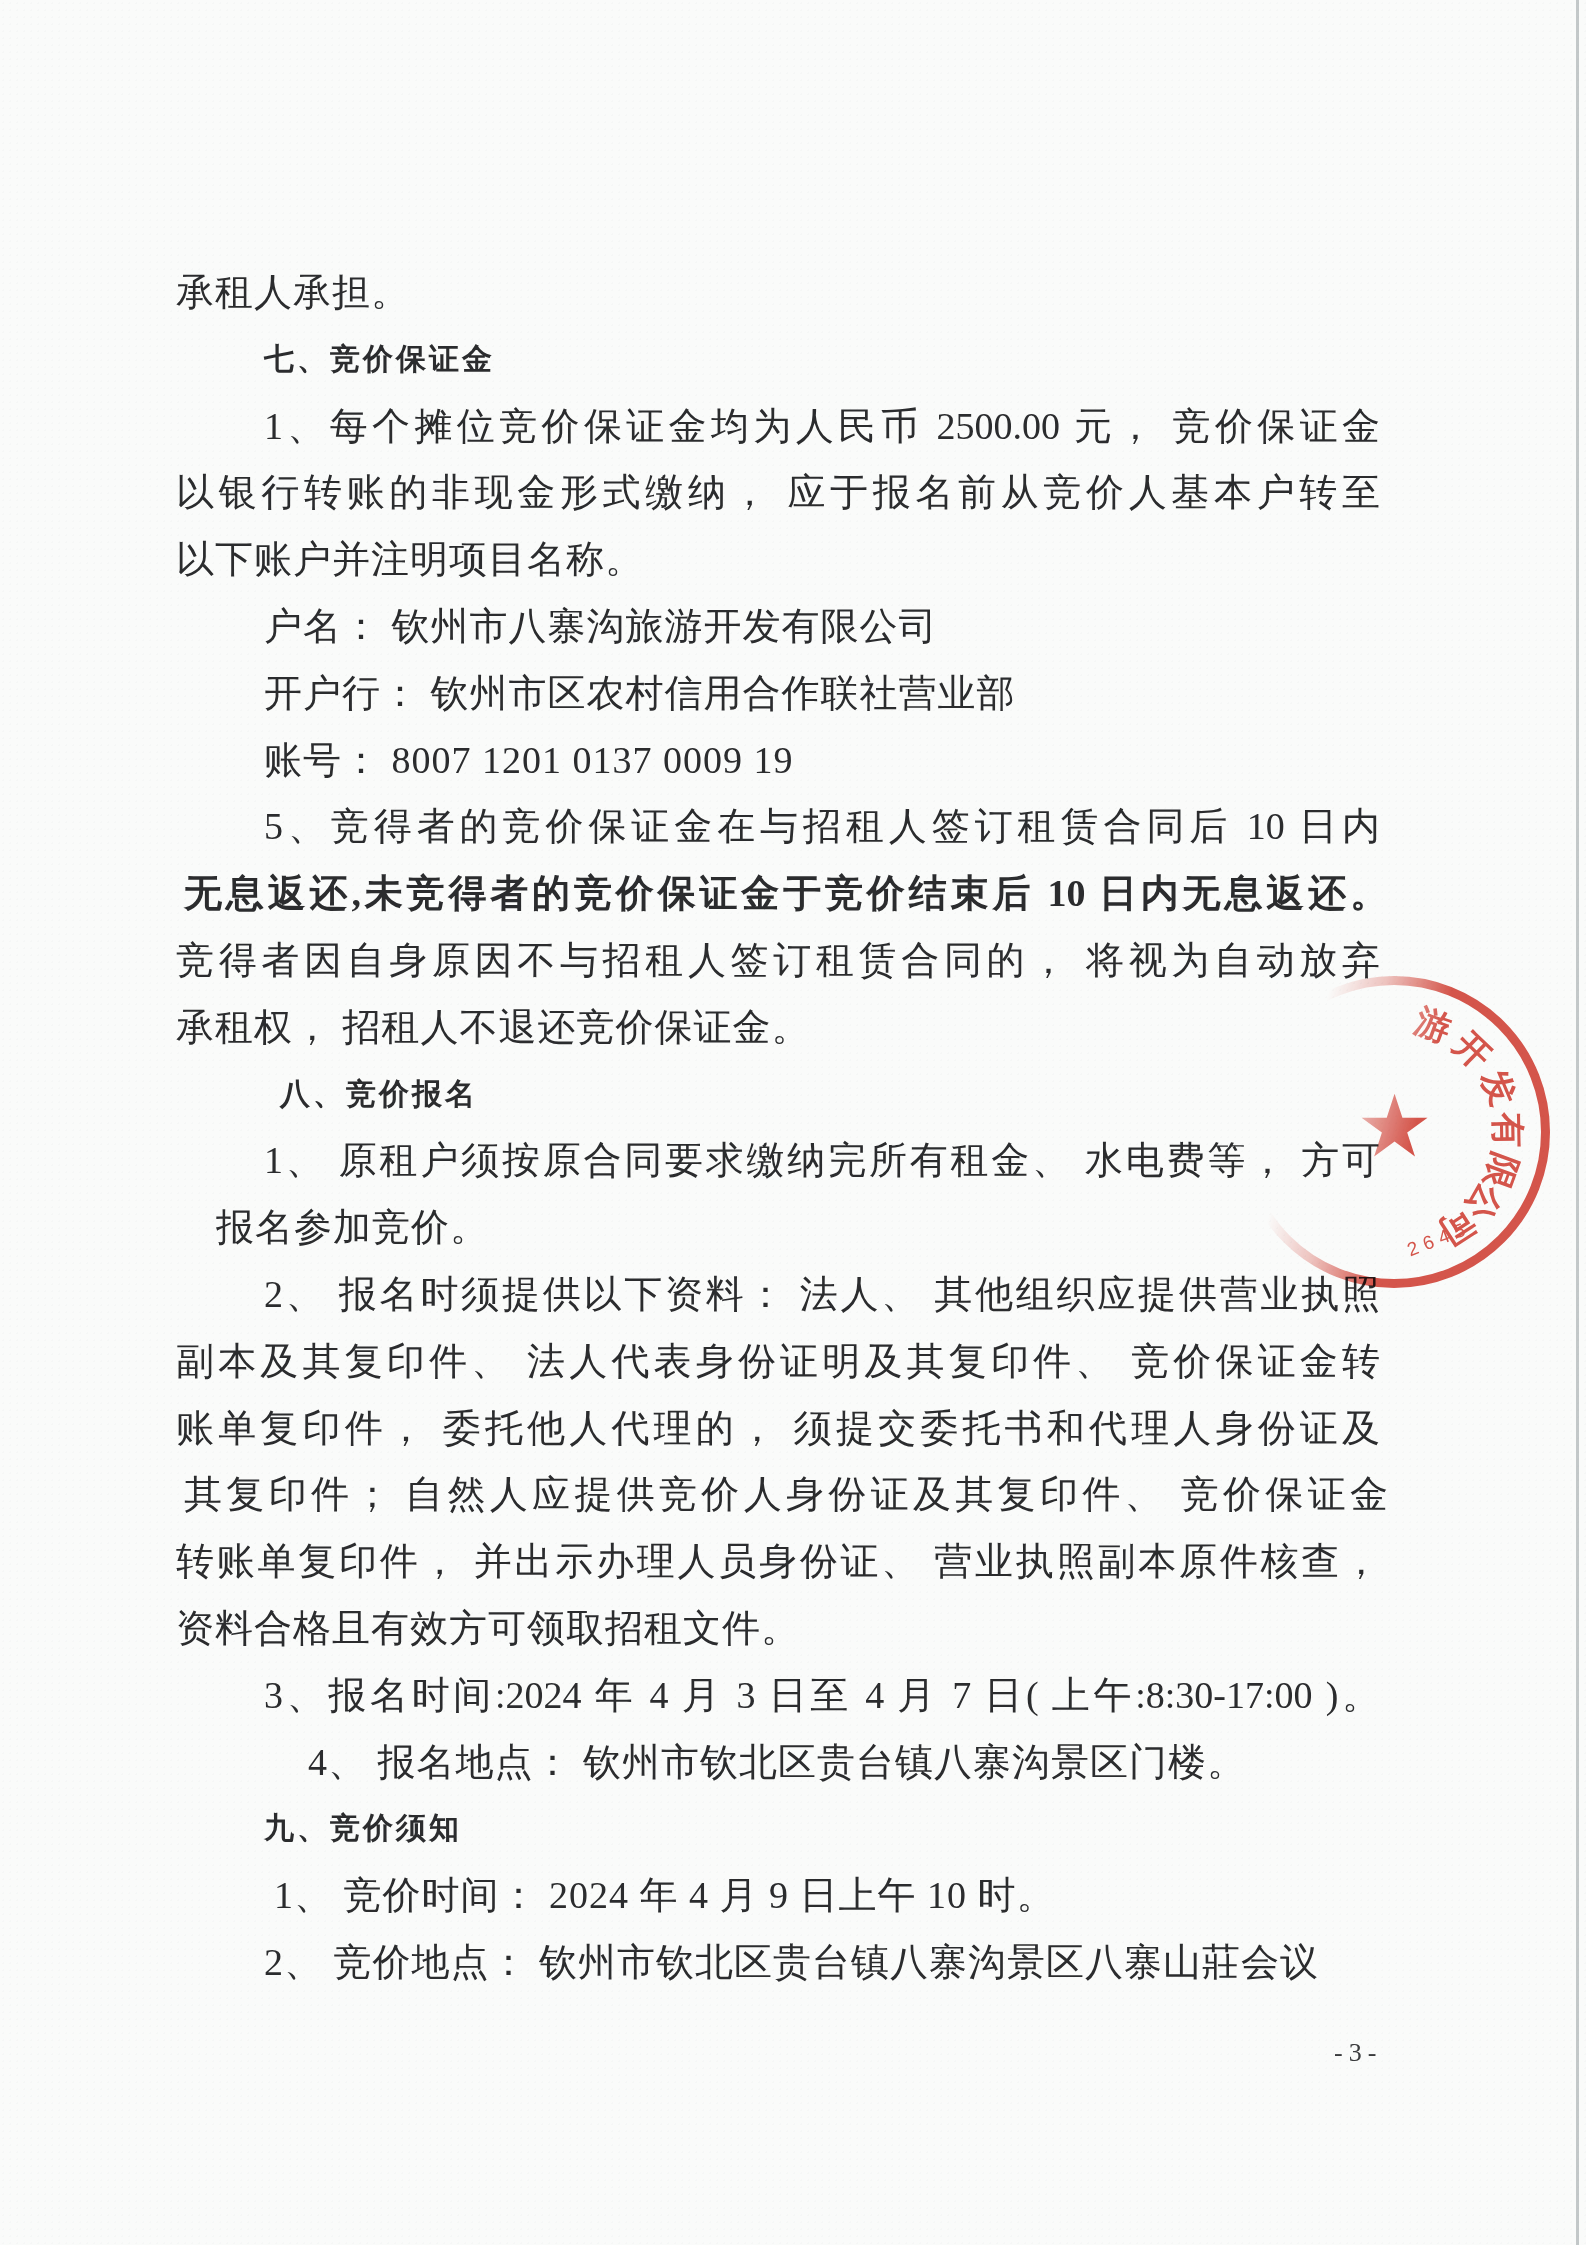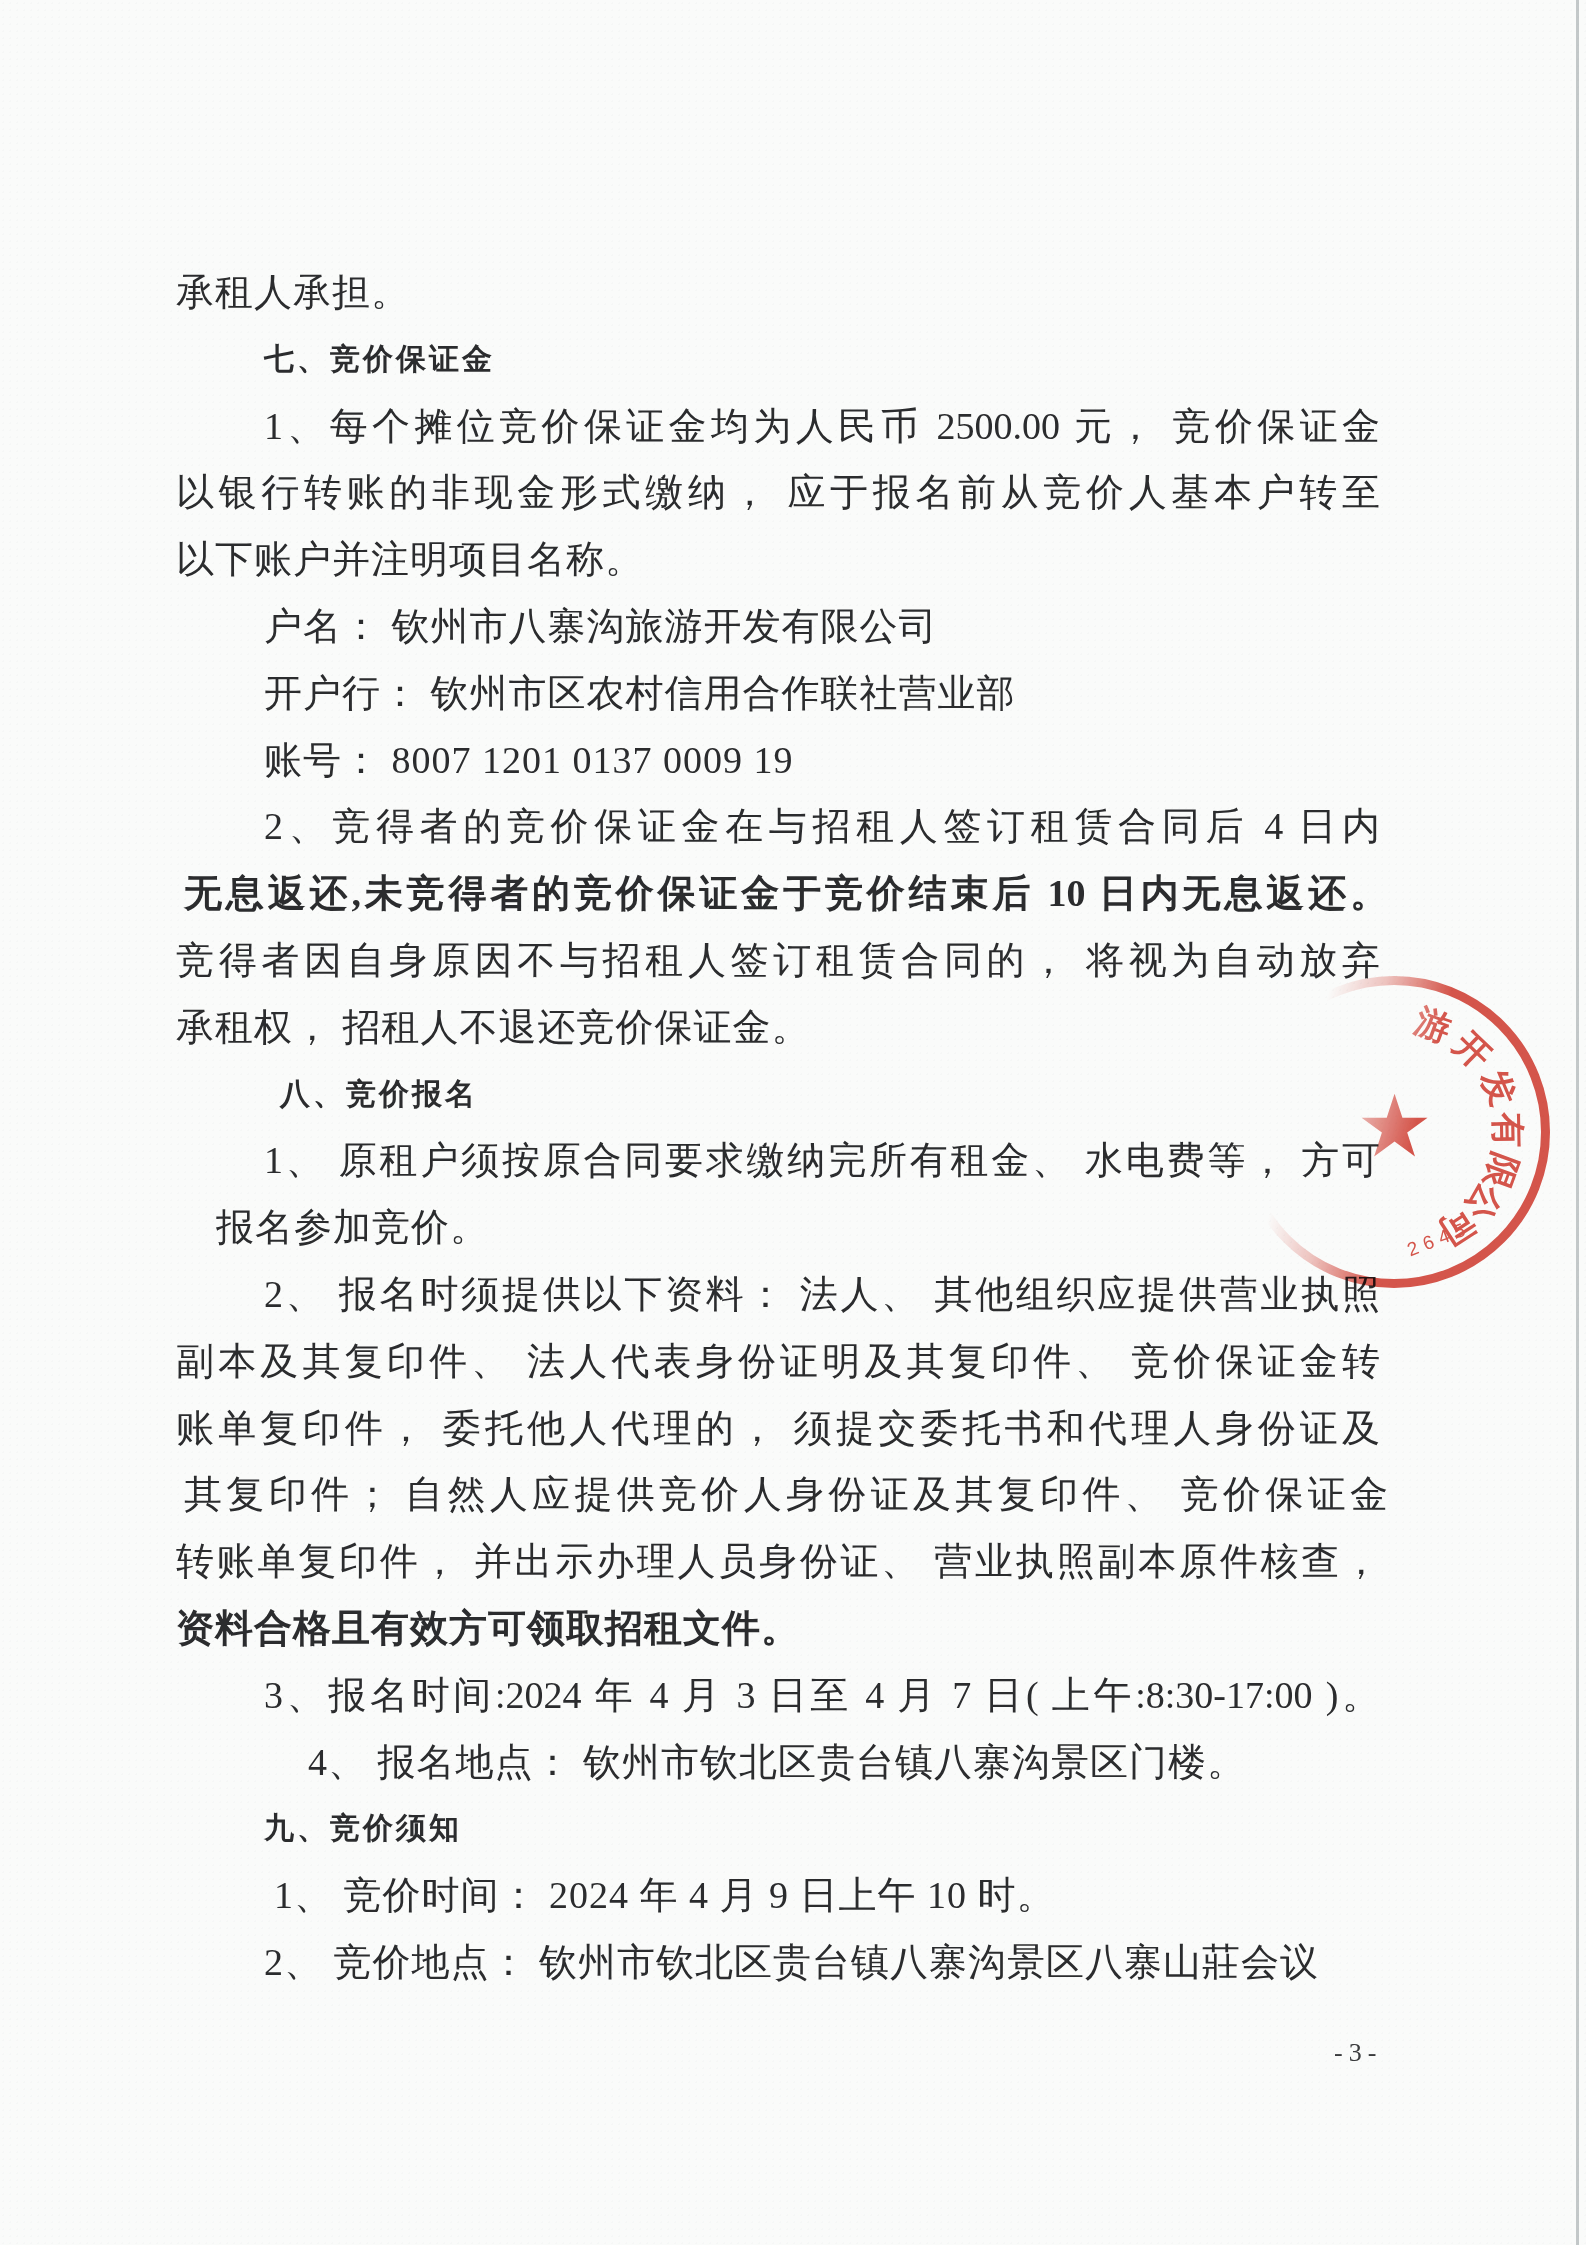--- a/index.html
+++ b/index.html
@@ -113,33 +113,33 @@
 
   <div id="text-block">
       <div class="tline" style="left: 176px; top: 258px;">承租人承担。</div>
       <div class="tline bold" style="left: 264px; top: 325px;">七、竞价保证金</div>
       <div class="tline justify" style="left: 264px; top: 392px; width: 1116px;">1、每个摊位竞价保证金均为人民币 2500.00 元， 竞价保证金</div>
       <div class="tline justify" style="left: 176px; top: 458px; width: 1204px;">以银行转账的非现金形式缴纳， 应于报名前从竞价人基本户转至</div>
       <div class="tline" style="left: 176px; top: 525px;">以下账户并注明项目名称。</div>
       <div class="tline" style="left: 264px; top: 592px;">户名： 钦州市八寨沟旅游开发有限公司</div>
       <div class="tline" style="left: 264px; top: 659px;">开户行： 钦州市区农村信用合作联社营业部</div>
       <div class="tline" style="left: 264px; top: 726px;">账号： 8007 1201 0137 0009 19</div>
-      <div class="tline justify" style="left: 264px; top: 792px; width: 1116px;">2、竞得者的竞价保证金在与招租人签订租赁合同后 4 日内</div>
+      <div class="tline justify" style="left: 264px; top: 792px; width: 1116px;">5、竞得者的竞价保证金在与招租人签订租赁合同后 10 日内</div>
       <div class="tline justify" style="left: 184px; top: 859px; width: 1204px; font-weight: bold;">无息返还,未竞得者的竞价保证金于竞价结束后 10 日内无息返还。</div>
       <div class="tline justify" style="left: 176px; top: 926px; width: 1204px;">竞得者因自身原因不与招租人签订租赁合同的， 将视为自动放弃</div>
       <div class="tline" style="left: 176px; top: 993px;">承租权， 招租人不退还竞价保证金。</div>
       <div class="tline bold" style="left: 280px; top: 1060px; text-align: center;">八、竞价报名</div>
       <div class="tline justify" style="left: 264px; top: 1126px; width: 1116px;">1、 原租户须按原合同要求缴纳完所有租金、 水电费等， 方可</div>
       <div class="tline" style="left: 176px; top: 1193px; margin-left: 40px;">报名参加竞价。</div>
       <div class="tline justify" style="left: 264px; top: 1260px; width: 1116px;">2、 报名时须提供以下资料： 法人、 其他组织应提供营业执照</div>
       <div class="tline justify" style="left: 176px; top: 1327px; width: 1204px;">副本及其复印件、 法人代表身份证明及其复印件、 竞价保证金转</div>
       <div class="tline justify" style="left: 176px; top: 1394px; width: 1204px;">账单复印件， 委托他人代理的， 须提交委托书和代理人身份证及</div>
       <div class="tline justify" style="left: 176px; top: 1460px; width: 1204px; margin-left: 8px;">其复印件； 自然人应提供竞价人身份证及其复印件、 竞价保证金</div>
       <div class="tline justify" style="left: 176px; top: 1527px; width: 1204px;">转账单复印件， 并出示办理人员身份证、 营业执照副本原件核查，</div>
-      <div class="tline" style="left: 176px; top: 1594px; font-weight: bold;">资料合格且有效方可领取招租文件。</div>
+      <div class="tline" style="left: 176px; top: 1594px;">资料合格且有效方可领取招租文件。</div>
       <div class="tline justify" style="left: 264px; top: 1661px; width: 1116px;">3、报名时间:2024 年 4 月 3 日至 4 月 7 日( 上午:8:30-17:00 )。</div>
       <div class="tline" style="left: 264px; top: 1728px; margin-left: 44px;">4、 报名地点： 钦州市钦北区贵台镇八寨沟景区门楼。</div>
       <div class="tline bold" style="left: 264px; top: 1794px;">九、竞价须知</div>
       <div class="tline" style="left: 256px; top: 1861px; margin-left: 18px;">1、 竞价时间： 2024 年 4 月 9 日上午 10 时。</div>
       <div class="tline" style="left: 264px; top: 1928px;">2、 竞价地点： 钦州市钦北区贵台镇八寨沟景区八寨山莊会议</div>
     </div>
 
   <div class="stamp">
     <div class="stamp-ring"></div>
     <div class="stamp-star">★</div>

